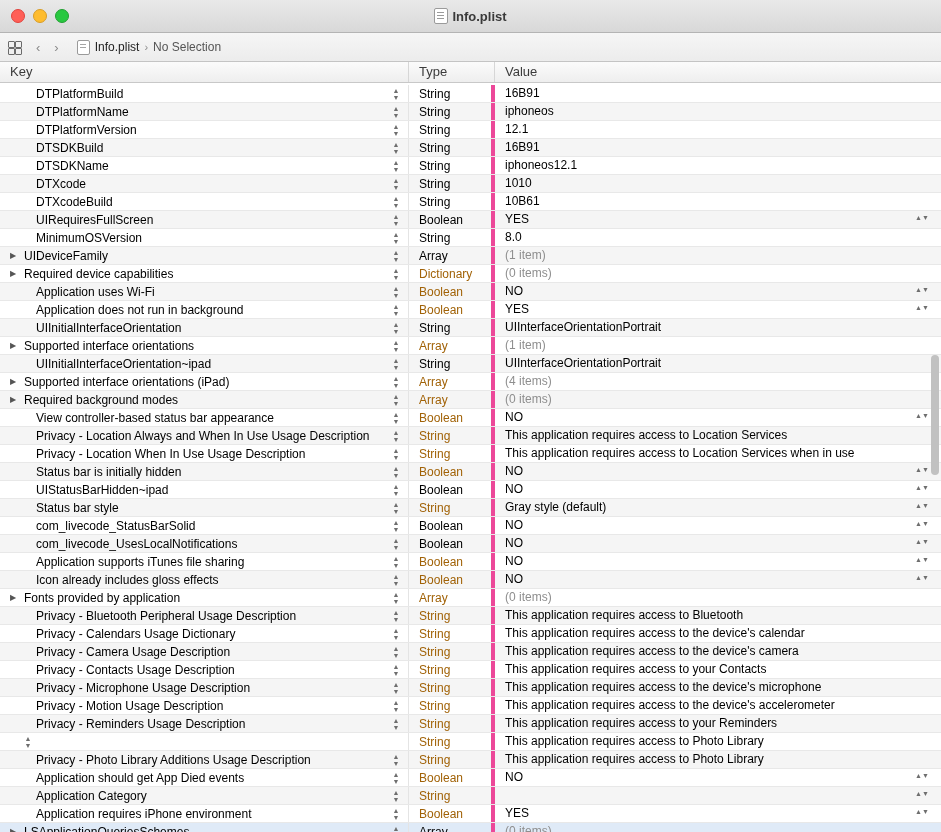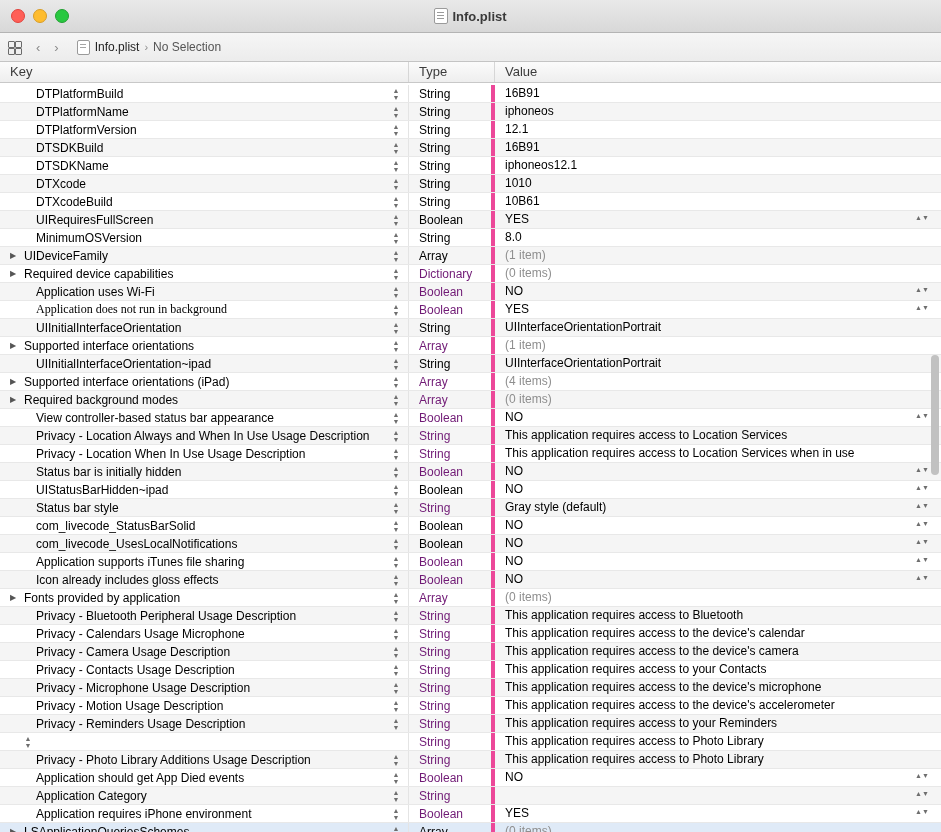--- a/index.html
+++ b/index.html
@@ -213,21 +213,21 @@
   .cell-type {
     width: 86px;
     box-sizing: border-box;
     padding-left: 10px;
     height: 100%;
     line-height: 18px;
     border-right: 4px solid #ec4899;
     white-space: nowrap;
     overflow: hidden;
   }
-  .cell-type.muted { color: #701a75; }
+  .cell-type.muted { color: #a16207; }
 
   .cell-value {
     flex: 1;
     box-sizing: border-box;
     padding-left: 10px;
     height: 100%;
     line-height: 18px;
     display: flex;
     align-items: flex-end;
     white-space: nowrap;
@@ -476,21 +476,21 @@
         </div>
         <div class="cell-type muted">Boolean</div>
         <div class="cell-value">
           <span class="vtext">NO</span>
           <span class="val-stepper"><span class="up">▲</span><span class="dn">▼</span></span>
         </div>
       </div>
       <div class="row">
         <div class="cell-key">
           <span class="disclosure empty">▶</span>
-          <span class="key-text" style="padding-left: 14px; font-family: Liberation Serif, serif;">Application does not run in background</span>
+          <span class="key-text" style="padding-left: 14px;">Application does not run in background</span>
           <span class="stepper">
             <span class="up">▲</span>
             <span class="dn">▼</span>
           </span>
         </div>
         <div class="cell-type muted">Boolean</div>
         <div class="cell-value">
           <span class="vtext">YES</span>
           <span class="val-stepper"><span class="up">▲</span><span class="dn">▼</span></span>
         </div>
@@ -737,21 +737,21 @@
           </span>
         </div>
         <div class="cell-type muted">String</div>
         <div class="cell-value">
           <span class="vtext">This application requires access to Bluetooth</span>
         </div>
       </div>
       <div class="row">
         <div class="cell-key">
           <span class="disclosure empty">▶</span>
-          <span class="key-text" style="padding-left: 14px;">Privacy - Calendars Usage Microphone</span>
+          <span class="key-text" style="padding-left: 14px;">Privacy - Calendars Usage Dictionary</span>
           <span class="stepper">
             <span class="up">▲</span>
             <span class="dn">▼</span>
           </span>
         </div>
         <div class="cell-type muted">String</div>
         <div class="cell-value">
           <span class="vtext">This application requires access to the device's calendar</span>
         </div>
       </div>

